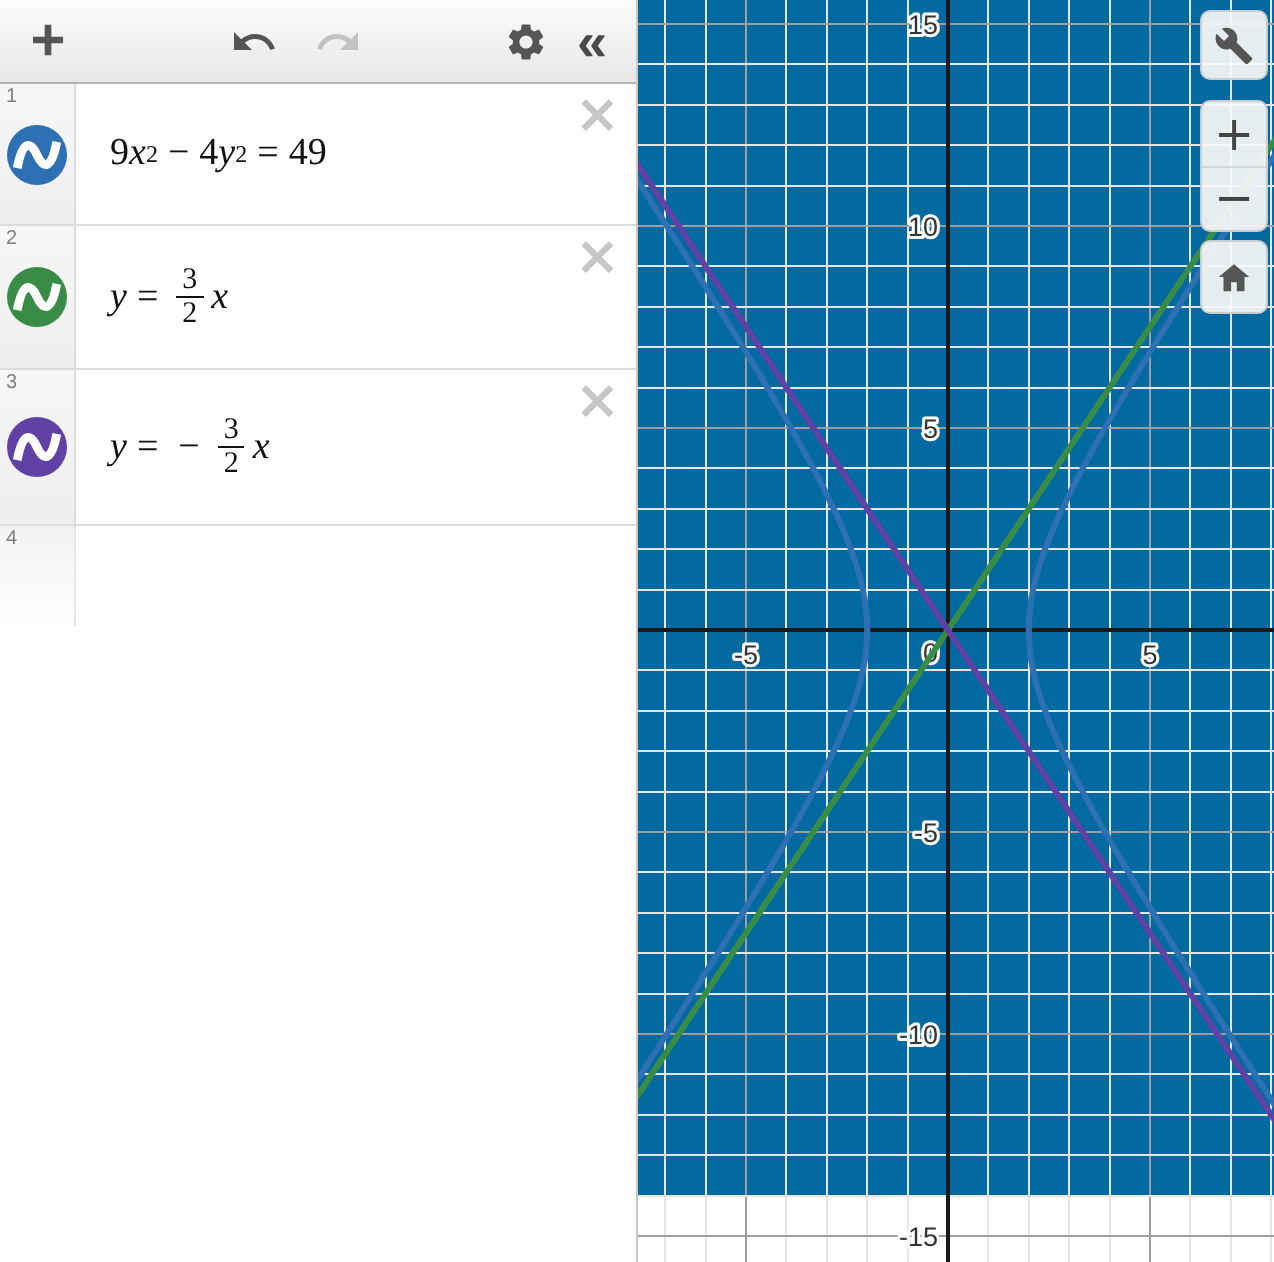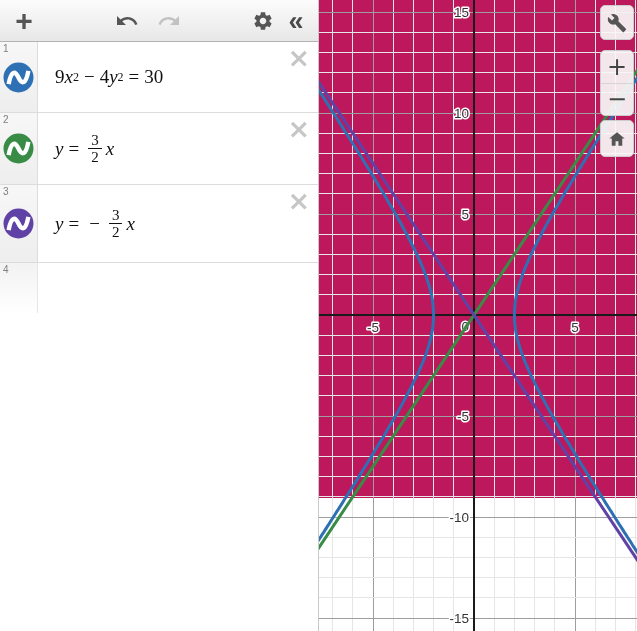--- a/index.html
+++ b/index.html
@@ -34,21 +34,21 @@
   .mi{font-style:italic;}
   .mn{}
   .mo{margin:0 5px;}
   sup.ms{font-size:12px;vertical-align:6px;line-height:0;}
   .frac{display:inline-flex;flex-direction:column;align-items:center;font-size:15px;
         line-height:1.1;margin:0 4px;vertical-align:middle;}
   .frac .fnum{border-bottom:1.4px solid #111;padding:0 3px;}
   .frac .fden{padding:0 3px;}
 
   
-  .graph{position:absolute;left:319px;top:0;width:318px;height:498px;background:#be185d;}
+  .graph{position:absolute;left:319px;top:0;width:318px;height:598px;background:#0369a1;}
   .graph svg.plot{position:absolute;left:0;top:0;}
   .gbtn{position:absolute;right:3px;width:34px;background:rgba(248,248,248,0.93);
         border:1px solid #ccc;border-radius:5px;display:flex;align-items:center;
         justify-content:center;cursor:pointer;padding:0;box-sizing:border-box;}
   .gbtn svg{display:block;}
   #btn-wrench{top:5px;height:35px;}
   .zoomgroup{position:absolute;right:3px;top:50px;width:34px;height:66px;
              background:rgba(248,248,248,0.93);border:1px solid #ccc;border-radius:5px;
              box-sizing:border-box;display:flex;flex-direction:column;}
   .zoomgroup .zbtn{flex:1;display:flex;align-items:center;justify-content:center;
@@ -103,21 +103,21 @@
           </div>
           <div class="exprcell">
             <span class="mn">9</span>
             <span class="mi">x</span>
             <sup class="ms">2</sup>
             <span class="mo">−</span>
             <span class="mn">4</span>
             <span class="mi">y</span>
             <sup class="ms">2</sup>
             <span class="mo">=</span>
-            <span class="mn">30</span>
+            <span class="mn">49</span>
             <span class="close-x">×</span>
           </div>
         </div>
         <div class="row" style="height: 71px;">
           <div class="gutter">
             <span class="rownum">2</span>
             <svg width="31" height="31" viewBox="0 0 31 31">
               <circle cx="15.5" cy="15.5" r="15" fill="#388c46"></circle>
               <path d="M5 21 C9 7.5 13 8 15.5 15.5 C18 23 22 23.5 26 10" fill="none" stroke="#fff" stroke-width="4.4" transform="rotate(-6 15.5 15.5)"></path>
             </svg>

